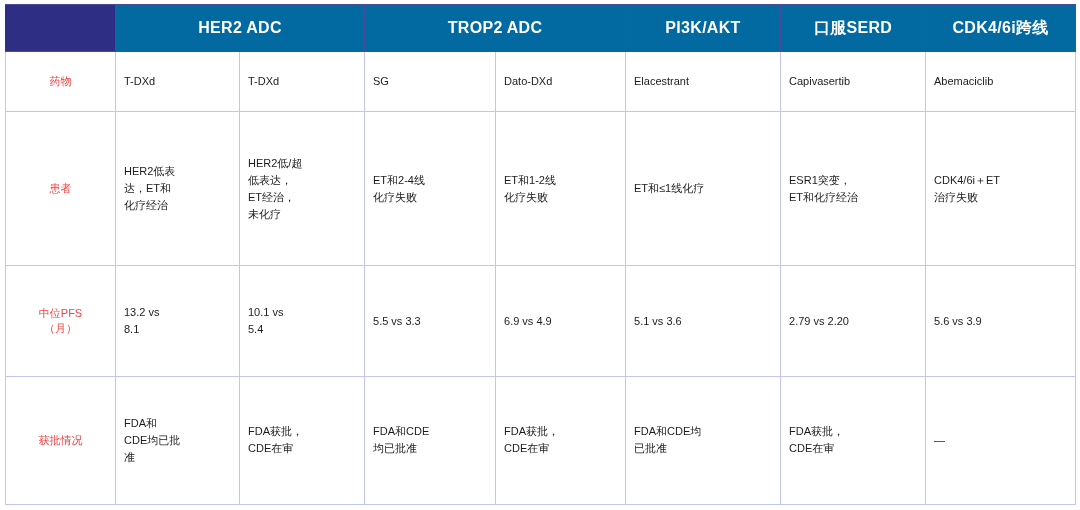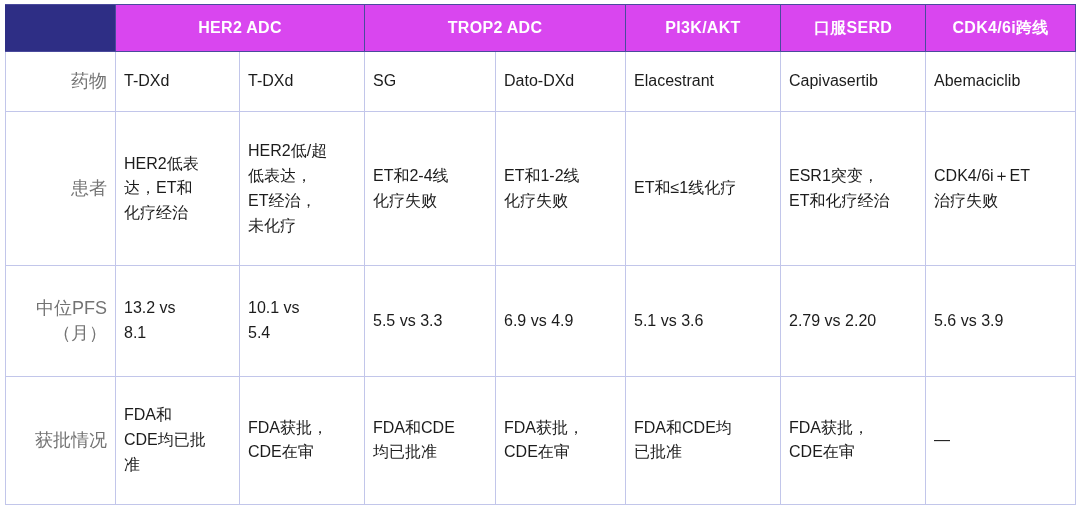--- a/index.html
+++ b/index.html
@@ -36,21 +36,21 @@
   table.comparison th {
     border: 1px solid #c2c6ea;
     padding: 4px 8px;
     vertical-align: middle;
     font-weight: normal;
     background: #ffffff;
   }
 
   
   tr.group-header th {
-    background: #d946ef;
+    background: #0369a1;
     color: #ffffff;
     font-weight: bold;
     font-size: 16px;
     text-align: center;
     letter-spacing: .3px;
     border-color: #4a4a9c;
     height: 46px;
     padding: 0 4px;
   }
   tr.group-header th.corner-blank {
@@ -62,30 +62,30 @@
   tr.trial-row td {
     text-align: center;
     font-size: 14.5px;
     line-height: 1.35;
     height: 74px;
     color: #1c1c1c;
   }
 
   
   td.row-label {
-    text-align: right;
-    font-size: 18px;
+    text-align: center;
+    font-size: 11px;
     line-height: 1.4;
-    color: #737373;
+    color: #ef4444;
     width: 110px;
   }
 
   
   td.data-cell {
-    font-size: 16px;
+    font-size: 11px;
     line-height: 1.55;
     color: #1c1c1c;
   }
   td.data-cell.left  { text-align: left; }
   td.data-cell.center{ text-align: left; }
 
   tr.drug-row td { height: 46px; }
   tr.patient-row td { height: 132px; vertical-align: middle; }
   tr.pfs-row td { height: 92px; }
   tr.approval-row td { height: 108px; }

